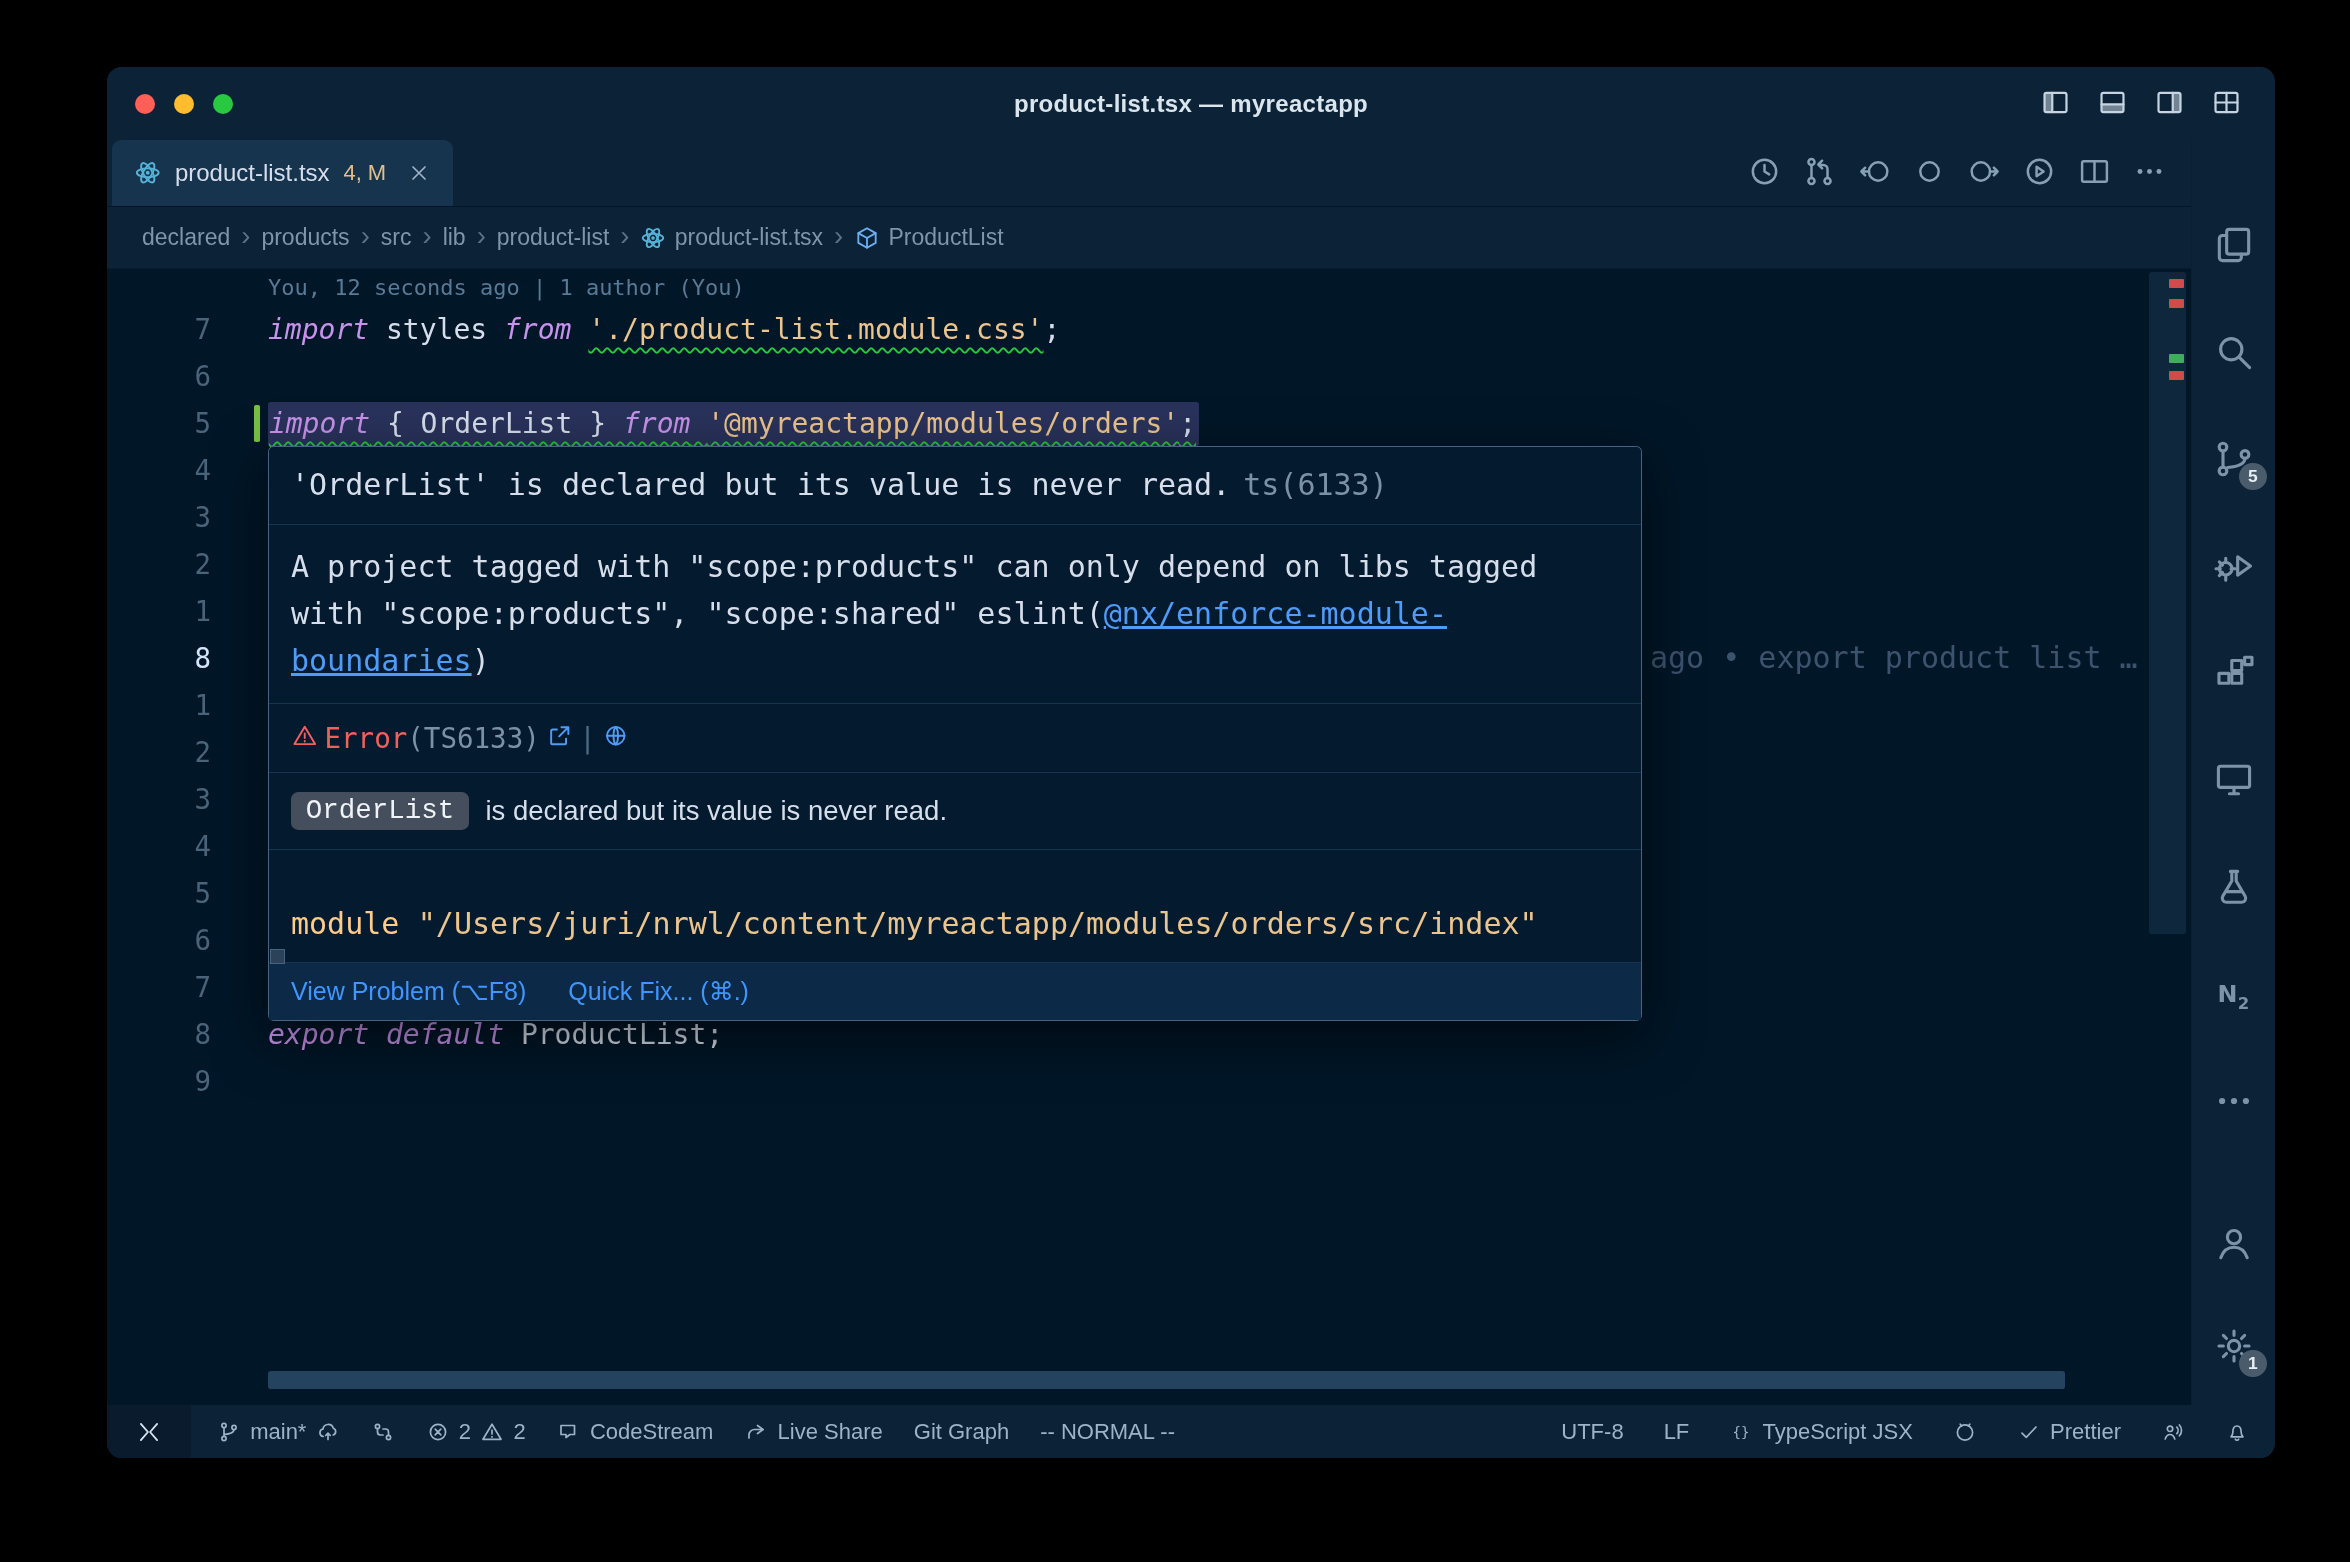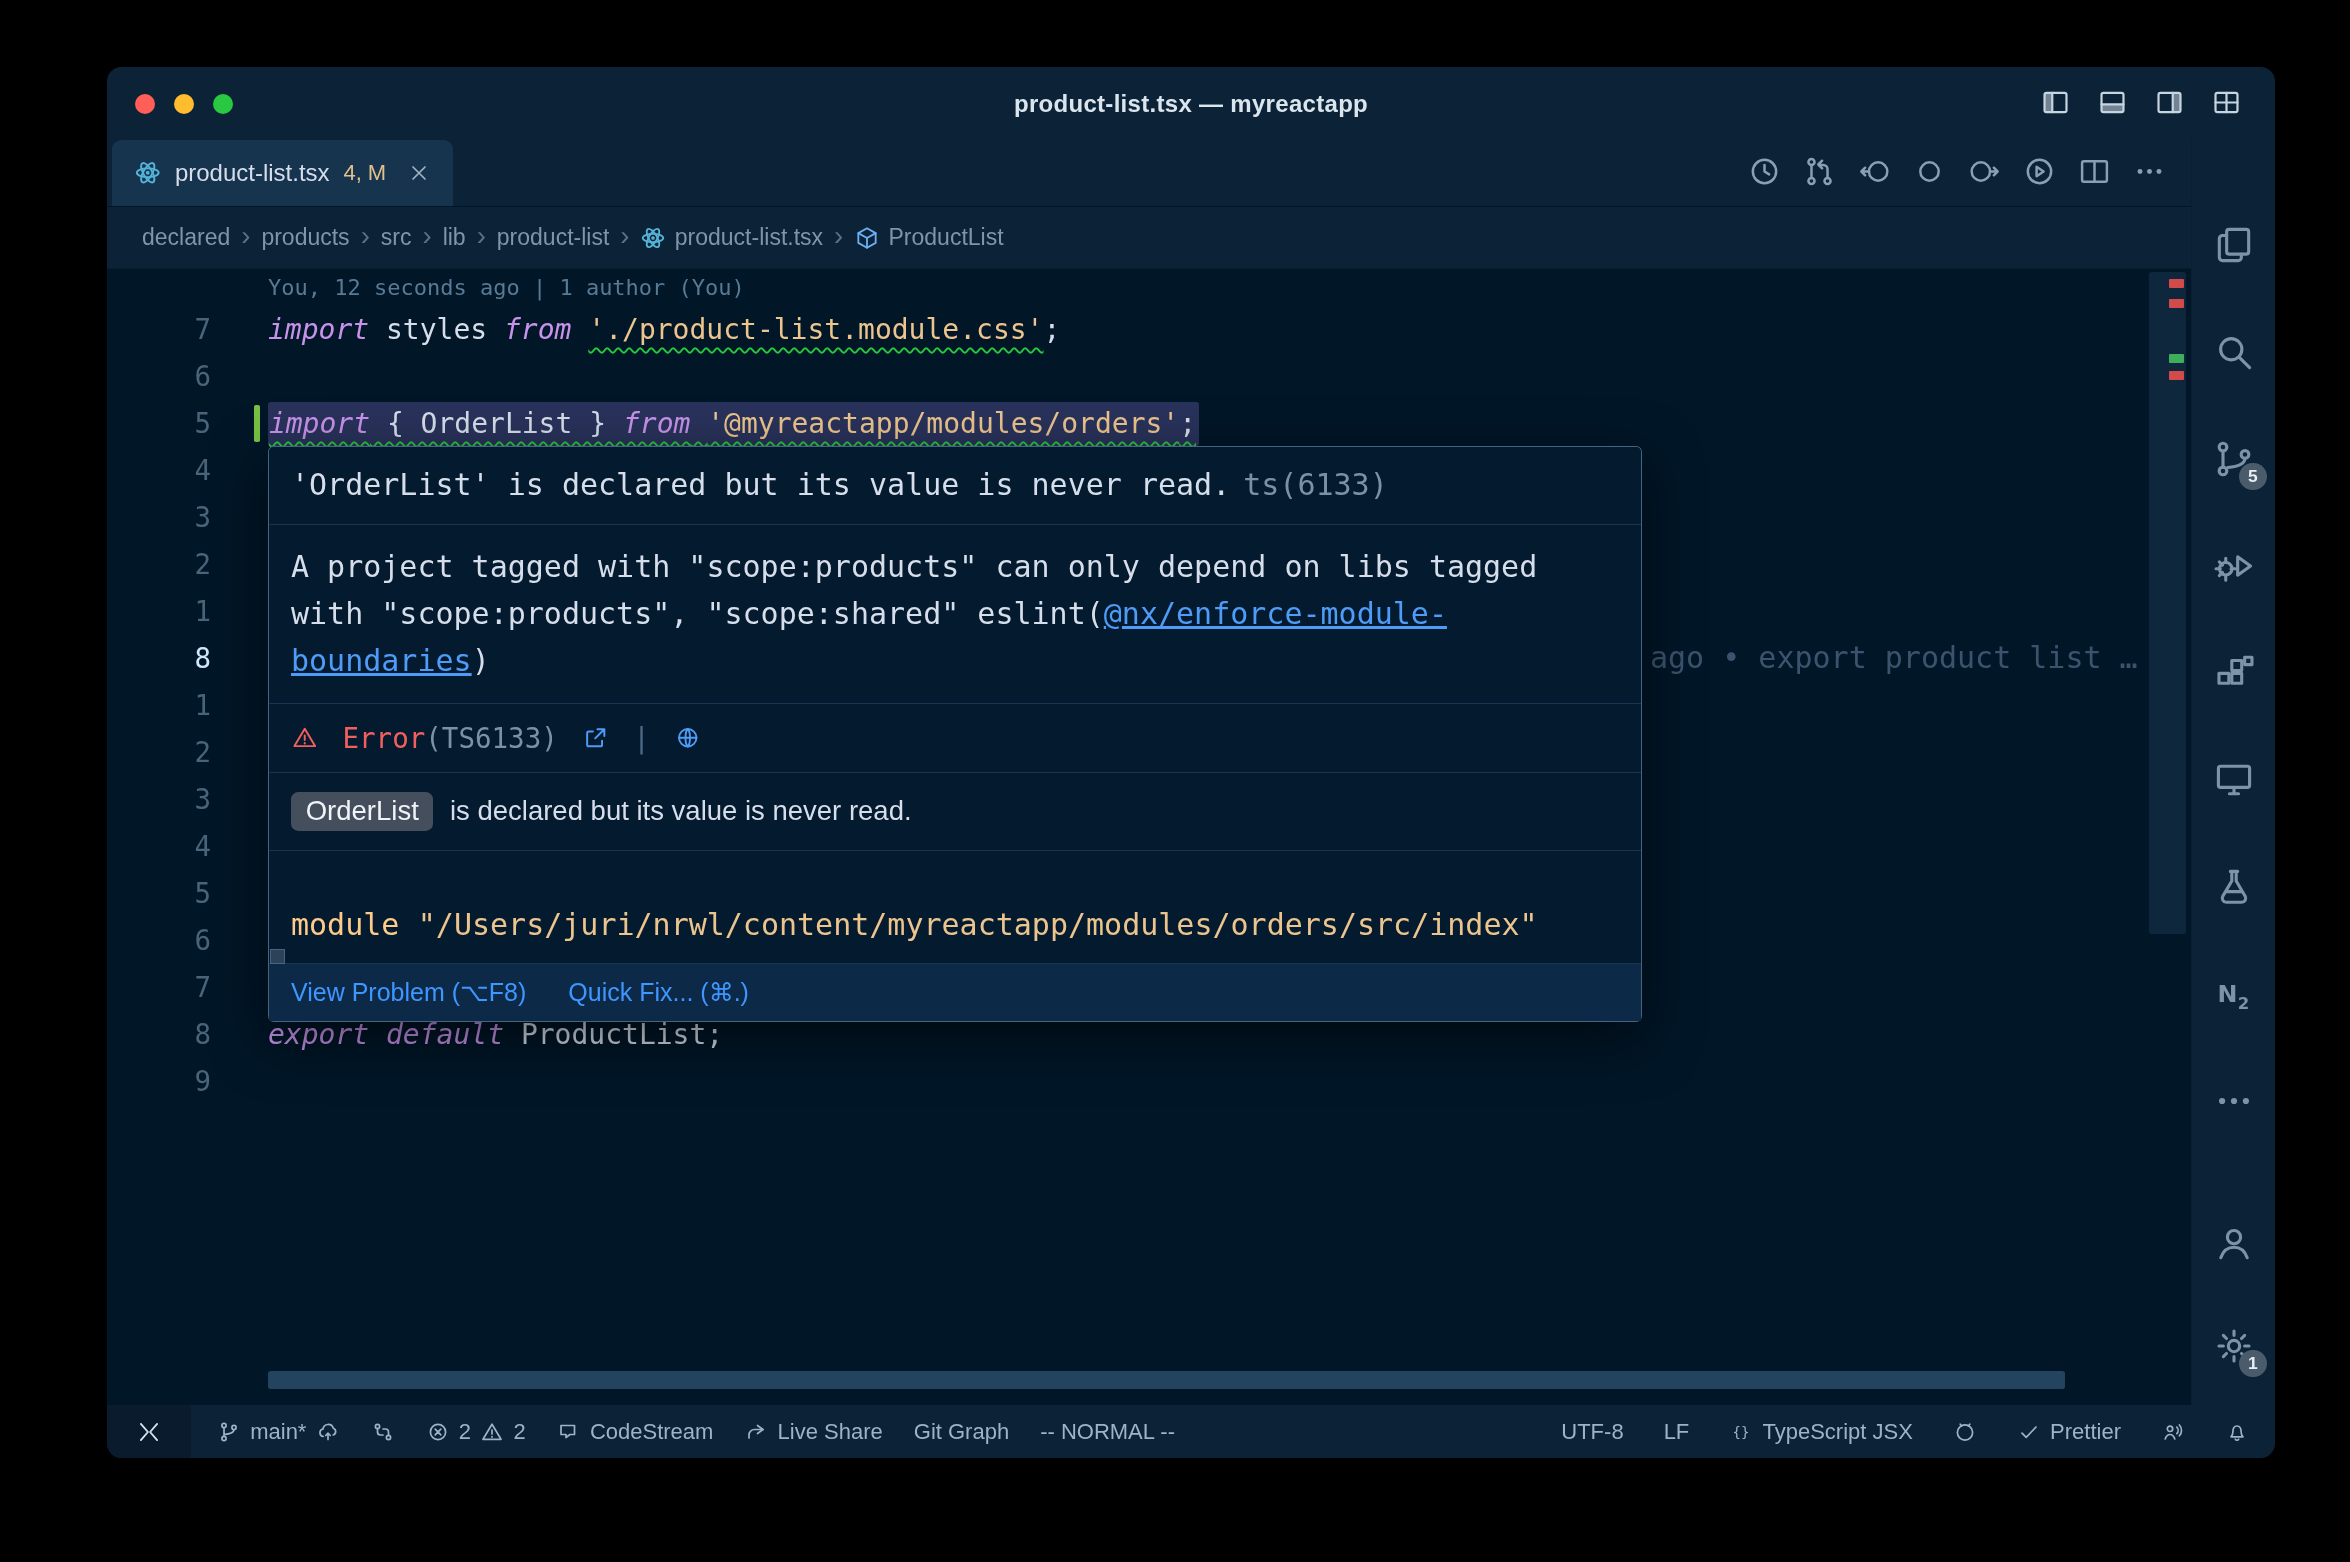--- a/index.html
+++ b/index.html
@@ -55,29 +55,29 @@
   
   .hover-popup{position:absolute;left:161px;top:177px;width:1374px;background:#041a2e;
                border:1.8px solid #46637f;border-radius:5.5px;box-shadow:0 16.5px 55px rgba(0,0,0,.55);
                z-index:6;color:#d6deeb;box-sizing:border-box;}
   .hp-sec{padding:18.4px 22px;border-bottom:1.8px solid #173550;}
   .hp-title{font-size:30px;line-height:40px;}
   .hp-code{color:#7b91a6;}
   .hp-title .hp-code{margin-left:13px;}
   .hp-rule{font-size:30px;line-height:47px;}
   .hp-link{color:#4f9cf8;text-decoration:underline;overflow-wrap:anywhere;cursor:pointer;}
-  .hp-errrow{display:flex;align-items:center;gap:24px;font-size:27.5px;}
+  .hp-errrow{display:flex;gap:6px;font-size:27.5px;}
   .hp-errrow .ic{width:27.5px;height:27.5px;}
   .warn-red{color:#f25f5f;}
   .err-pair{display:inline-flex;}
   .err-label{color:#f25f5f;}
   .blue-ic{color:#4f9cf8;cursor:pointer;}
   .pipe{color:#4e6a85;}
   .hp-chip-row{font-family:"Liberation Sans",sans-serif;font-size:27.5px;display:flex;align-items:center;gap:16.5px;}
-  .chip{font-family:Liberation Sans, sans-serif;background:#454e5c;color:#f0f3f7;
+  .chip{font-family:Liberation Mono, monospace;background:#454e5c;color:#f0f3f7;
         padding:3.7px 14.7px;border-radius:7.3px;font-size:27.5px;}
   .hp-module{font-size:30px;line-height:40px;white-space:nowrap;overflow:hidden;margin-top:36px;}
   .mod-kw{color:#ffcb8b;margin-right:18.4px;}
   .mod-path{color:#ecc48d;}
   .hp-footer{display:flex;gap:42px;padding:13.8px 22px;background:#0c2a47;
              font-family:"Liberation Sans",sans-serif;font-size:25px;color:#3f96ff;}
   .hp-flink{cursor:pointer;}
   .popup-grip{position:absolute;left:163px;top:680px;width:13px;height:13px;background:#2b4258;
               border:1.8px solid #46637f;z-index:6;}
   

